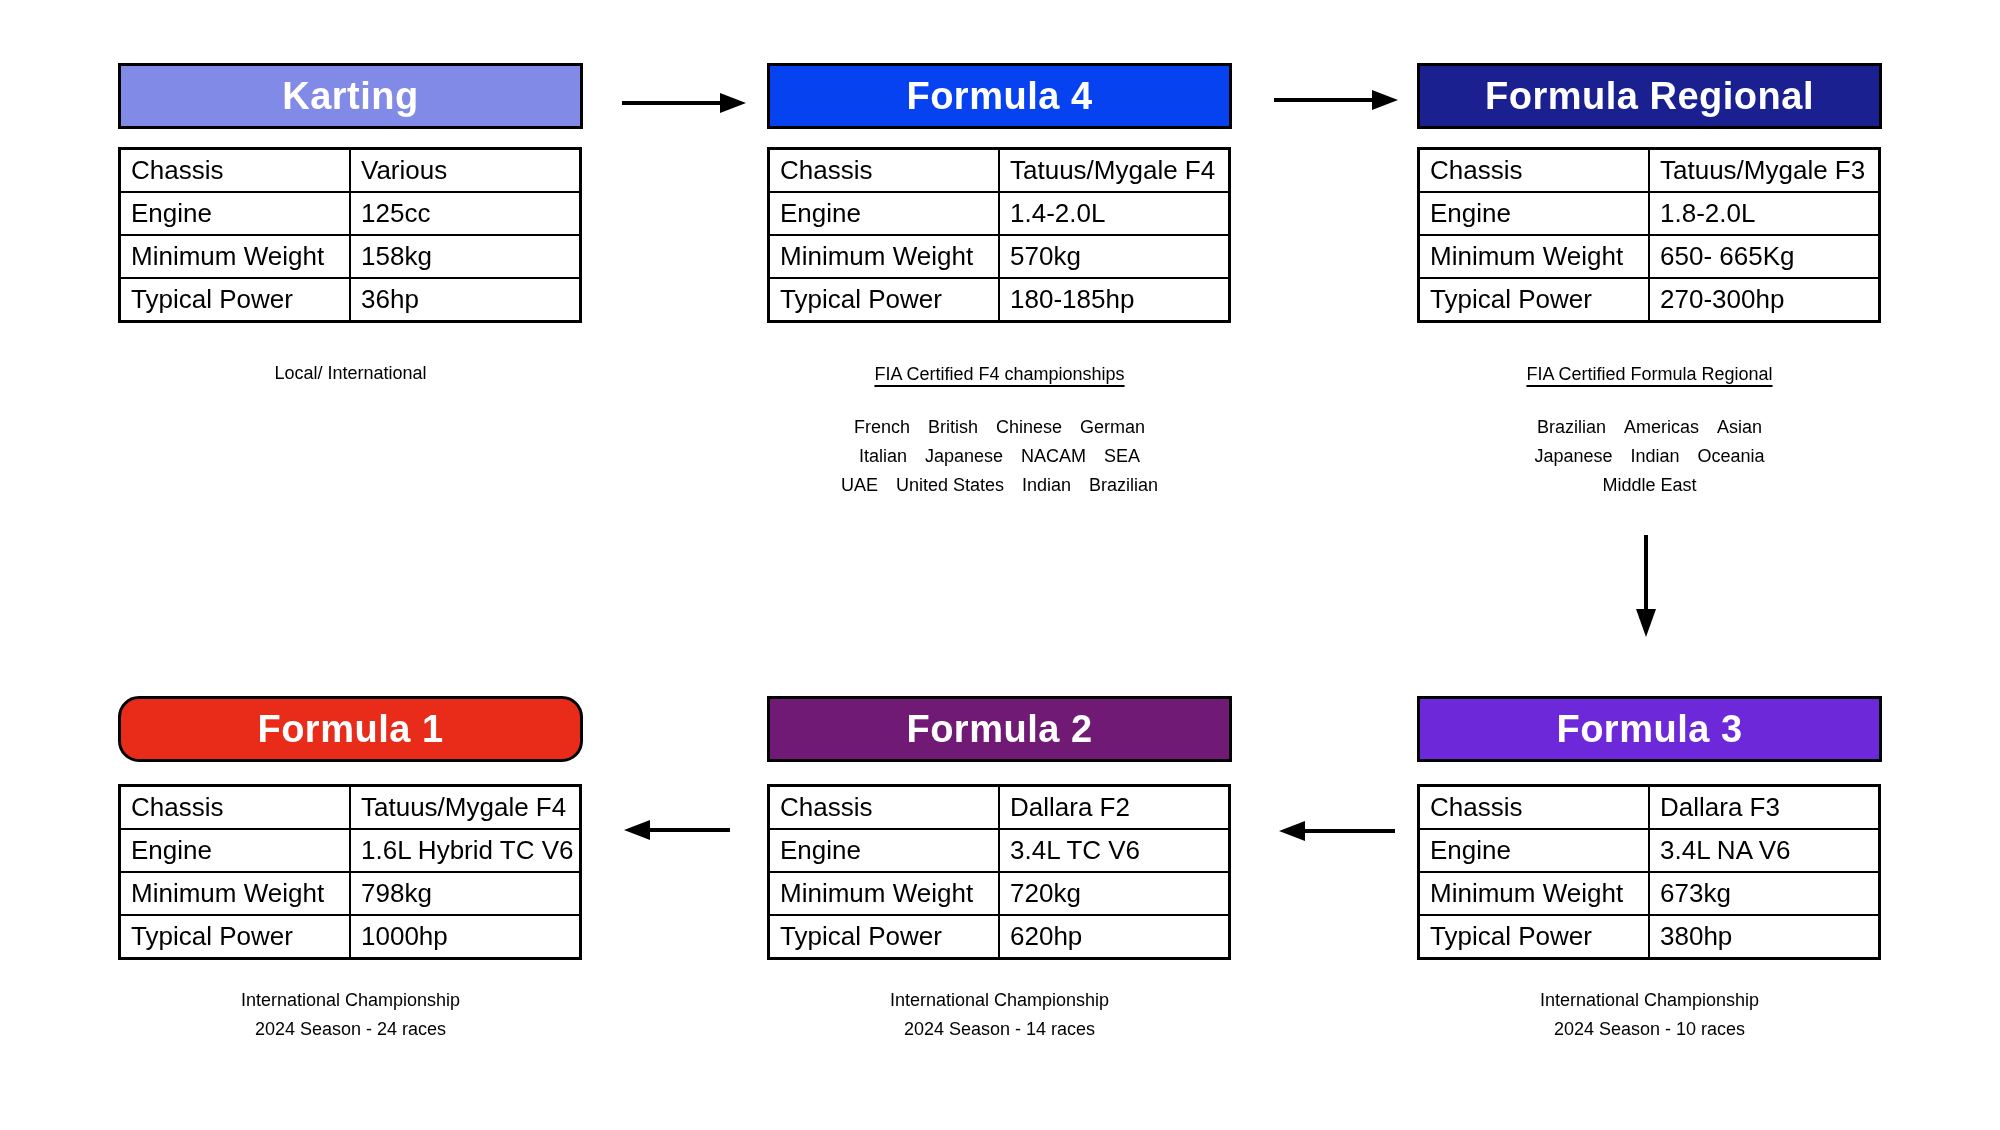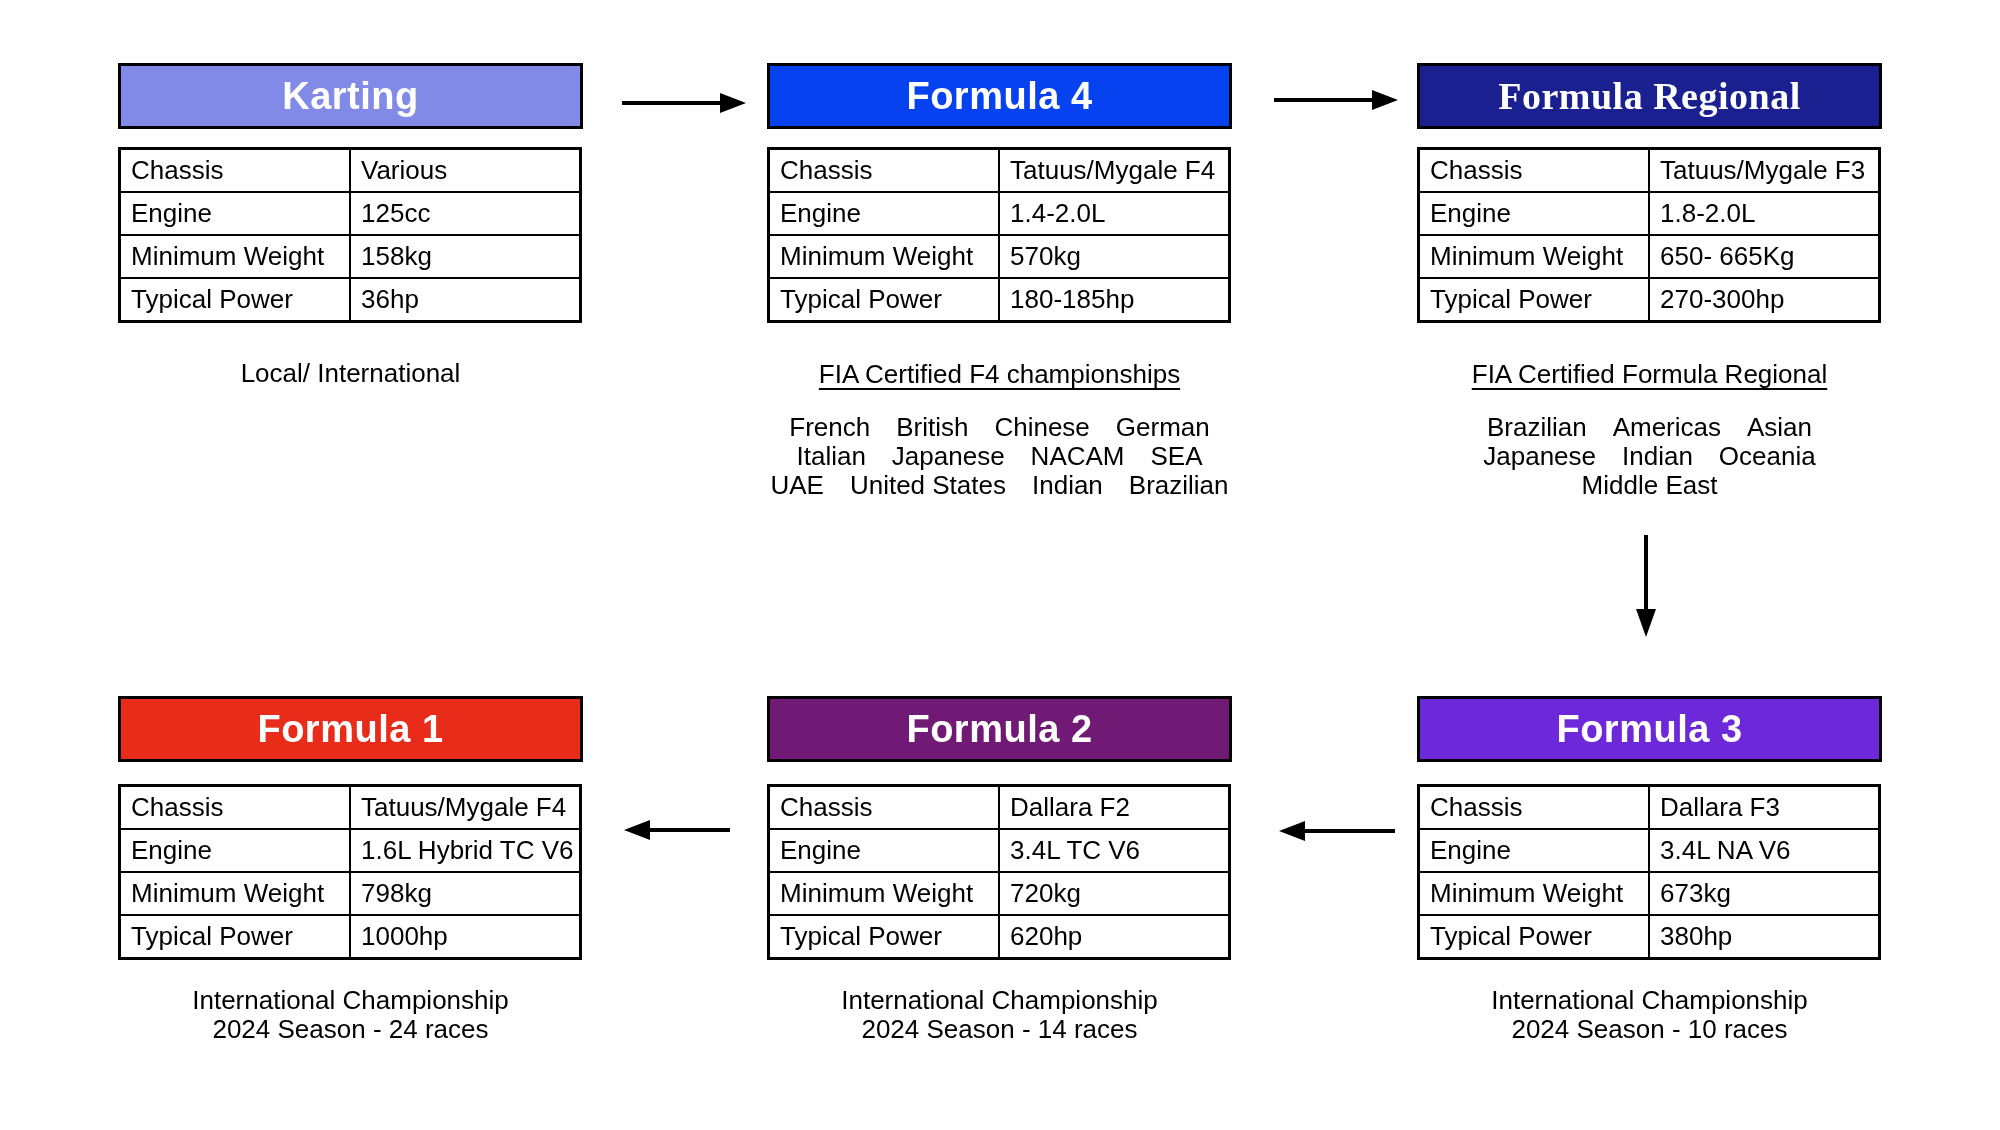--- a/index.html
+++ b/index.html
@@ -51,21 +51,21 @@
     padding: 0 12px 0 10px;
     width: 50%;
     white-space: nowrap;
     overflow: hidden;
   }
   .notes {
     position: absolute;
     left: -40px;
     right: -40px;
     text-align: center;
-    font-size: 26px;
+    font-size: 18px;
   }
   .panel-top .notes { top: 296px; }
   .panel-bottom .notes { top: 290px; }
   .note-title {
     display: inline-block;
     text-decoration: underline;
     text-decoration-thickness: 2px;
     text-underline-offset: 5px;
     margin-bottom: 24px;
     line-height: 30px;
@@ -138,21 +138,21 @@
       </table>
     <div class="notes">
       <div class="note-title">FIA Certified F4 championships</div>
       <div class="note-line">French British Chinese German</div>
       <div class="note-line">Italian Japanese NACAM SEA</div>
       <div class="note-line">UAE United States Indian Brazilian</div>
     </div>
   </div>
 
   <div class="panel panel-top" style="left:1417px;top:63px">
-    <div class="stage-header" style="background-color: rgb(26, 32, 144); font-family: Liberation Serif, serif;">
+    <div class="stage-header" style="background-color: rgb(26, 32, 144);">
       <span class="stage-title">Formula Regional</span>
     </div>
     <table class="spec-table">
       <tbody>
           <tr>
         <td>Chassis</td>
         <td>Tatuus/Mygale F3</td>
       </tr>
       <tr>
         <td>Engine</td>
@@ -170,21 +170,21 @@
       </table>
     <div class="notes">
       <div class="note-title">FIA Certified Formula Regional</div>
       <div class="note-line">Brazilian Americas Asian</div>
       <div class="note-line">Japanese Indian Oceania</div>
       <div class="note-line">Middle East</div>
     </div>
   </div>
 
   <div class="panel panel-bottom" style="left:118px;top:696px">
-    <div class="stage-header" style="background-color: rgb(233, 43, 26);">
+    <div class="stage-header" style="background-color: rgb(233, 43, 26); border-radius: 21px;">
       <span class="stage-title">Formula 1</span>
     </div>
     <table class="spec-table">
       <tbody>
           <tr>
         <td>Chassis</td>
         <td>Tatuus/Mygale F4</td>
       </tr>
       <tr>
         <td>Engine</td>

